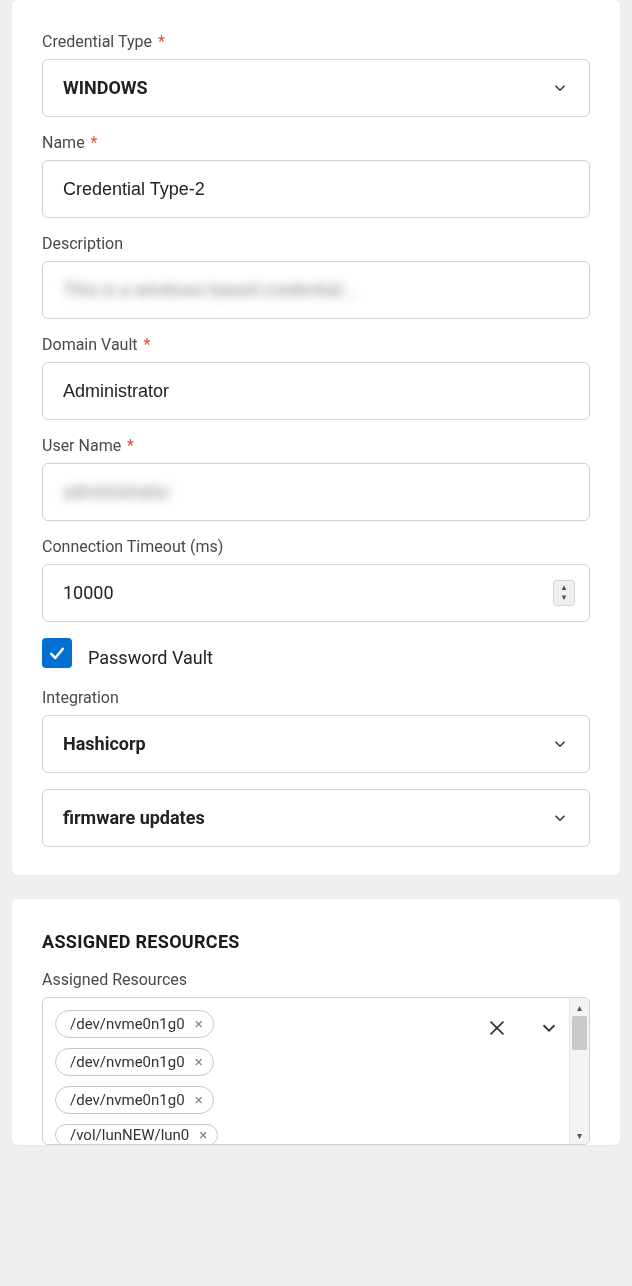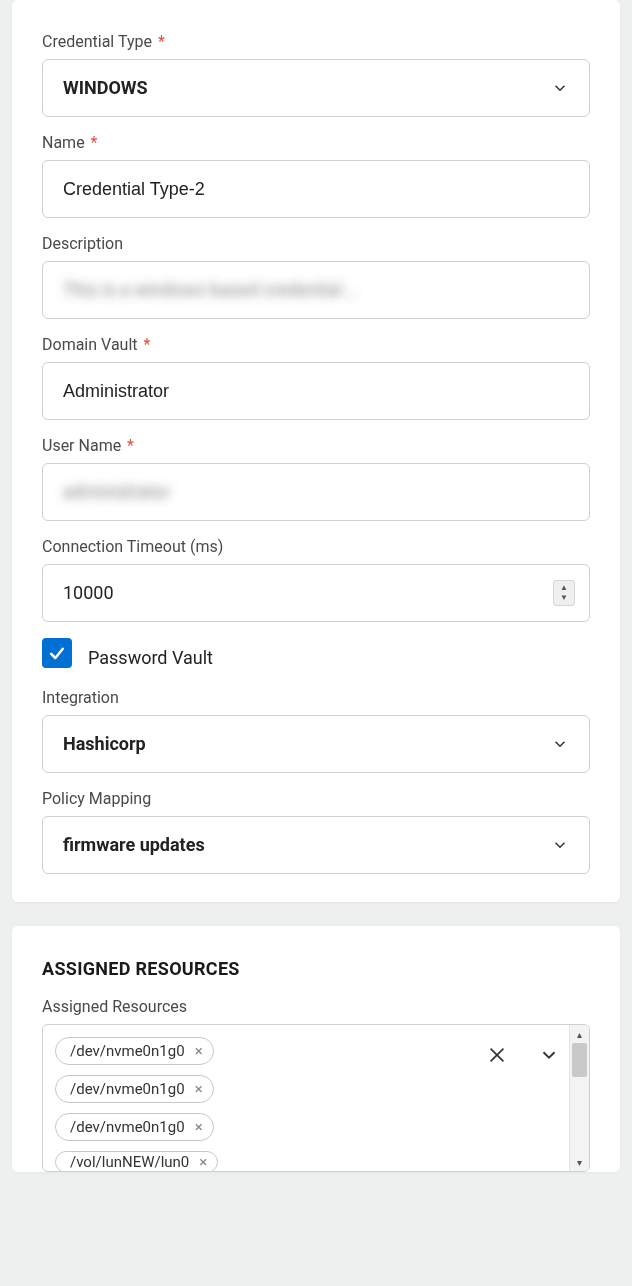--- a/index.html
+++ b/index.html
@@ -244,21 +244,20 @@
       <span class="select-value">Hashicorp</span>
       <span class="chevron">
         <svg viewBox="0 0 24 24" fill="none" stroke="#333" stroke-width="2">
             <polyline points="6 9 12 15 18 9"></polyline>
           </svg>
       </span>
     </div>
   </div>
 
   <div class="field">
-    <label class="label">Policy Mapping</label>
     <div class="select control">
       <span class="select-value">firmware updates</span>
       <span class="chevron">
         <svg viewBox="0 0 24 24" fill="none" stroke="#333" stroke-width="2">
             <polyline points="6 9 12 15 18 9"></polyline>
           </svg>
       </span>
     </div>
   </div>
 

